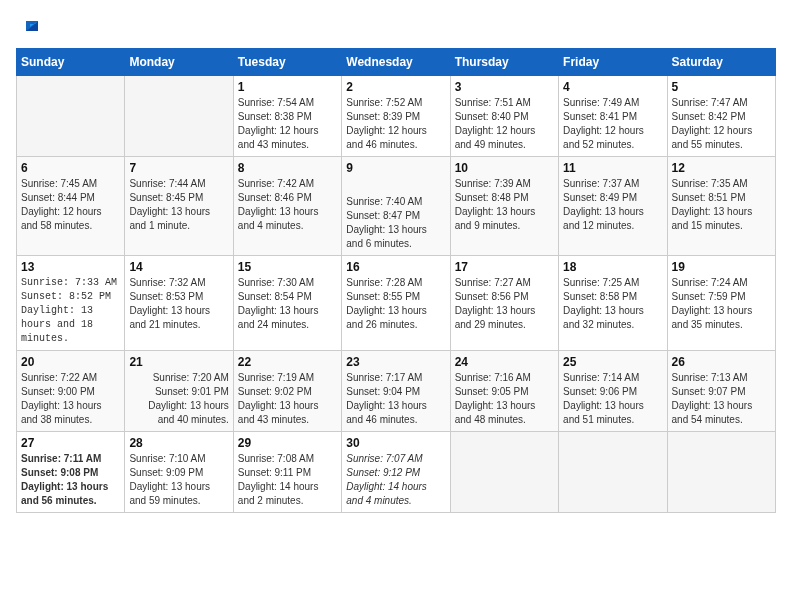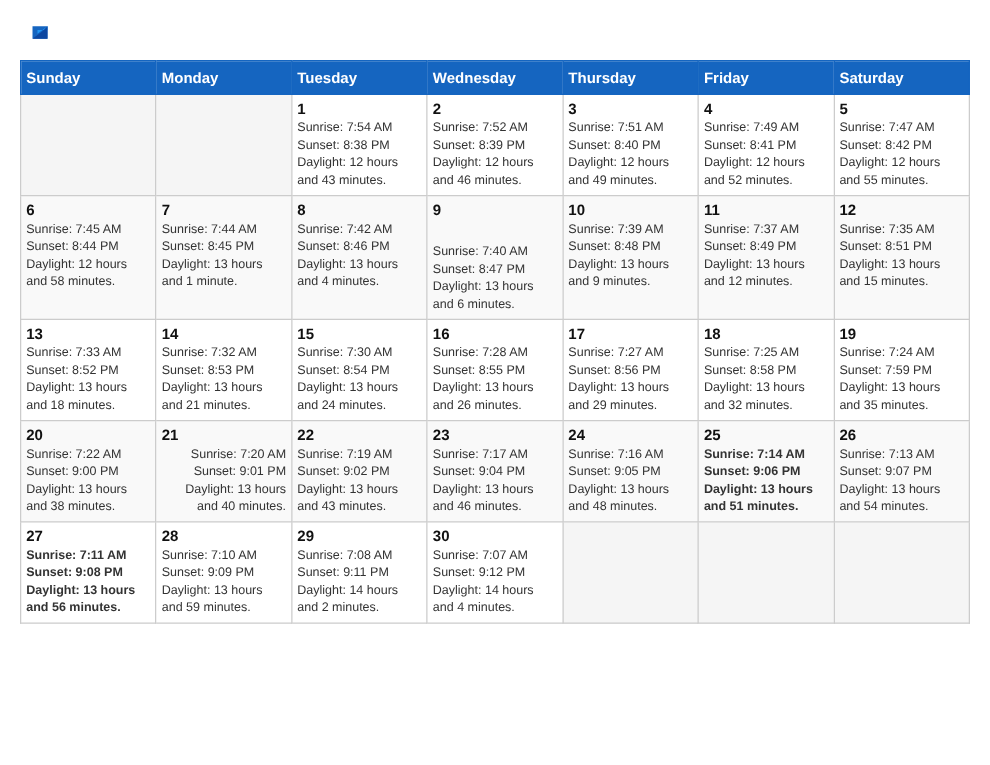--- a/index.html
+++ b/index.html
@@ -190,21 +190,21 @@
         <td>
           <div class="day-number">12</div>
           <div class="day-info" style="white-space: pre-line;">Sunrise: 7:35 AM
 Sunset: 8:51 PM
 Daylight: 13 hours and 15 minutes.</div>
         </td>
       </tr>
       <tr>
         <td>
           <div class="day-number">13</div>
-          <div class="day-info" style="white-space: pre-line;">Sunrise: 7:33 AM
+          <div class="day-info" style="white-space: pre-line; font-family: Liberation Mono, monospace;">Sunrise: 7:33 AM
 Sunset: 8:52 PM
 Daylight: 13 hours and 18 minutes.</div>
         </td>
         <td>
           <div class="day-number">14</div>
           <div class="day-info" style="white-space: pre-line;">Sunrise: 7:32 AM
 Sunset: 8:53 PM
 Daylight: 13 hours and 21 minutes.</div>
         </td>
         <td>
@@ -264,21 +264,21 @@
 Daylight: 13 hours and 46 minutes.</div>
         </td>
         <td>
           <div class="day-number">24</div>
           <div class="day-info" style="white-space: pre-line;">Sunrise: 7:16 AM
 Sunset: 9:05 PM
 Daylight: 13 hours and 48 minutes.</div>
         </td>
         <td>
           <div class="day-number">25</div>
-          <div class="day-info" style="white-space: pre-line; font-weight: bold;">Sunrise: 7:14 AM
+          <div class="day-info" style="white-space: pre-line;">Sunrise: 7:14 AM
 Sunset: 9:06 PM
 Daylight: 13 hours and 51 minutes.</div>
         </td>
         <td>
           <div class="day-number">26</div>
           <div class="day-info" style="white-space: pre-line;">Sunrise: 7:13 AM
 Sunset: 9:07 PM
 Daylight: 13 hours and 54 minutes.</div>
         </td>
       </tr>
@@ -296,21 +296,21 @@
 Daylight: 13 hours and 59 minutes.</div>
         </td>
         <td>
           <div class="day-number">29</div>
           <div class="day-info" style="white-space: pre-line;">Sunrise: 7:08 AM
 Sunset: 9:11 PM
 Daylight: 14 hours and 2 minutes.</div>
         </td>
         <td>
           <div class="day-number">30</div>
-          <div class="day-info" style="white-space: pre-line;">Sunrise: 7:07 AM
+          <div class="day-info" style="white-space: pre-line; font-style: italic;">Sunrise: 7:07 AM
 Sunset: 9:12 PM
 Daylight: 14 hours and 4 minutes.</div>
         </td>
         <td class="empty-cell"></td>
         <td class="empty-cell"></td>
         <td class="empty-cell"></td>
       </tr>
     </tbody>
 </table>
 

